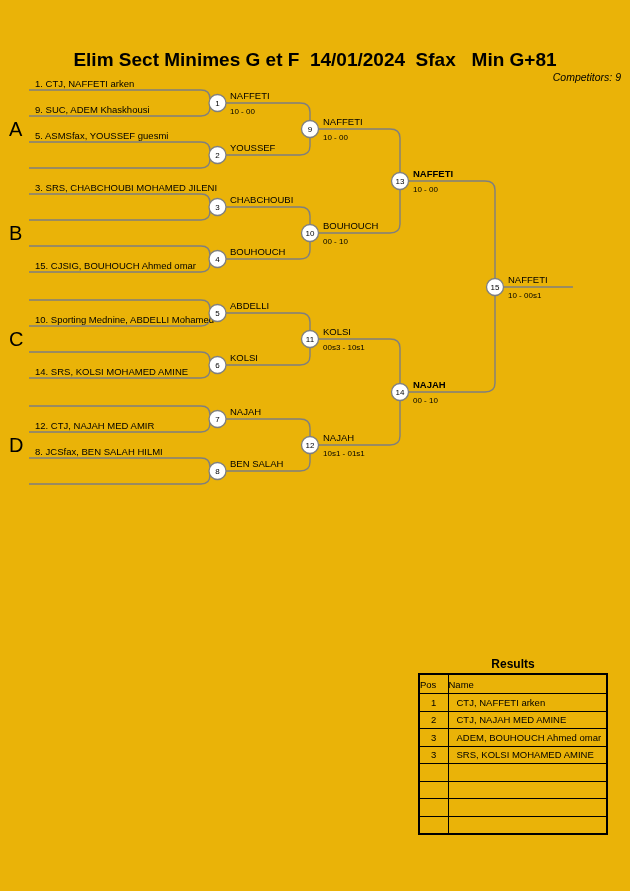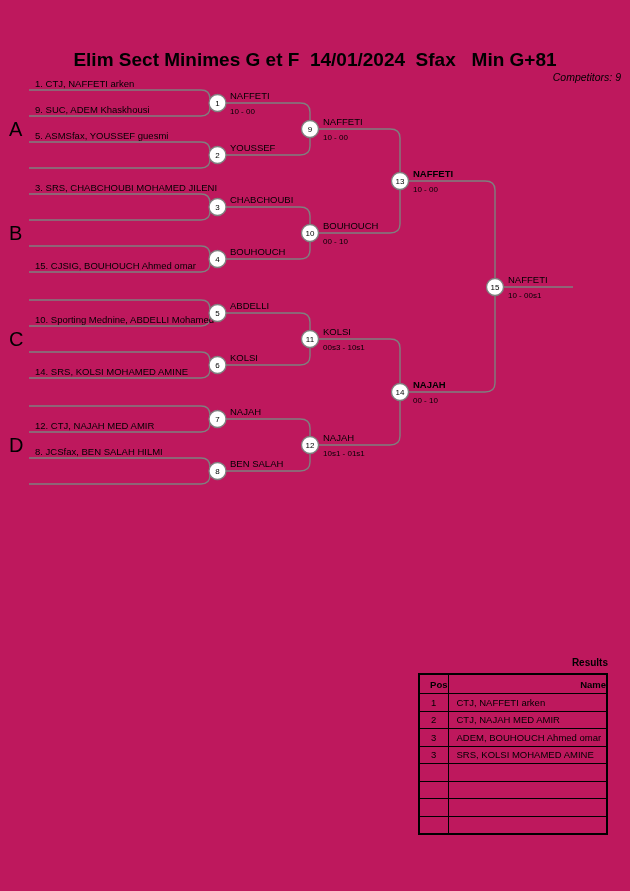--- a/index.html
+++ b/index.html
@@ -1,49 +1,49 @@
 <!DOCTYPE html>
 <html><head>
 <meta charset="utf-8">
 <style>
   html,body { margin:0; padding:0; background:#fff; }
   body { font-family:"Liberation Sans", sans-serif; color:#000; }
   #page {
-    position:relative; width:630px; height:891px; background:#be185d; overflow:hidden;
+    position:relative; width:630px; height:891px; background:#eab308; overflow:hidden;
   }
   .title {
     position:absolute; top:49px; left:0; width:630px;
     text-align:center; font-size:19px; font-weight:bold; white-space:pre;
   }
   .competitors {
     position:absolute; top:71px; right:9px; font-size:10.5px;font-style:italic;
   }
   svg.bracket { position:absolute; top:0; left:0; }
   svg.bracket text { font-family:"Liberation Sans", sans-serif; fill:#000; }
   .pline { stroke:#7f7f7f; stroke-width:1.4; fill:none; }
   .mcircle { stroke:#7f7f7f; stroke-width:1.3; fill:#fff; }
   .mnum { font-size:8px; text-anchor:middle; }
   .pname { font-size:9.5px; }
   .wname { font-size:9.5px; }
   .wname.bold { font-weight:bold; }
   .score { font-size:8px; }
   .section { font-size:20px; }
   .results-title {
     position:absolute; top:657px; left:418px; width:190px;
-    text-align:right; font-size:10px; font-weight:bold;
+    text-align:center; font-size:12px; font-weight:bold;
   }
   table.results {
     position:absolute; top:673px; left:418px; width:190px;
     border-collapse:collapse; border:2px solid #000;
     table-layout:fixed;
   }
   table.results th, table.results td {
     border:1px solid #000; padding:0; font-size:9.5px; overflow:hidden; white-space:nowrap;
   }
-  table.results th { height:18px; font-weight:bold; text-align:right; }
+  table.results th { height:18px; font-weight:normal; text-align:left; }
   table.results td { height:16.5px; }
   table.results td.pos { text-align:center; }
   table.results td.name { text-align:left; padding-left:8px; }
   col.c-pos { width:29px; }
 </style>
 </head>
 <body>
 
 <div id="page">
 
@@ -179,21 +179,21 @@
         <th>Name</th>
       </tr>
     </thead>
     <tbody>
       <tr>
         <td class="pos">1</td>
         <td class="name">CTJ, NAFFETI arken</td>
       </tr>
       <tr>
         <td class="pos">2</td>
-        <td class="name">CTJ, NAJAH MED AMIR</td>
+        <td class="name">CTJ, NAJAH MED AMINE</td>
       </tr>
       <tr>
         <td class="pos">3</td>
         <td class="name">ADEM, BOUHOUCH Ahmed omar</td>
       </tr>
       <tr>
         <td class="pos">3</td>
         <td class="name">SRS, KOLSI MOHAMED AMINE</td>
       </tr>
       <tr>

